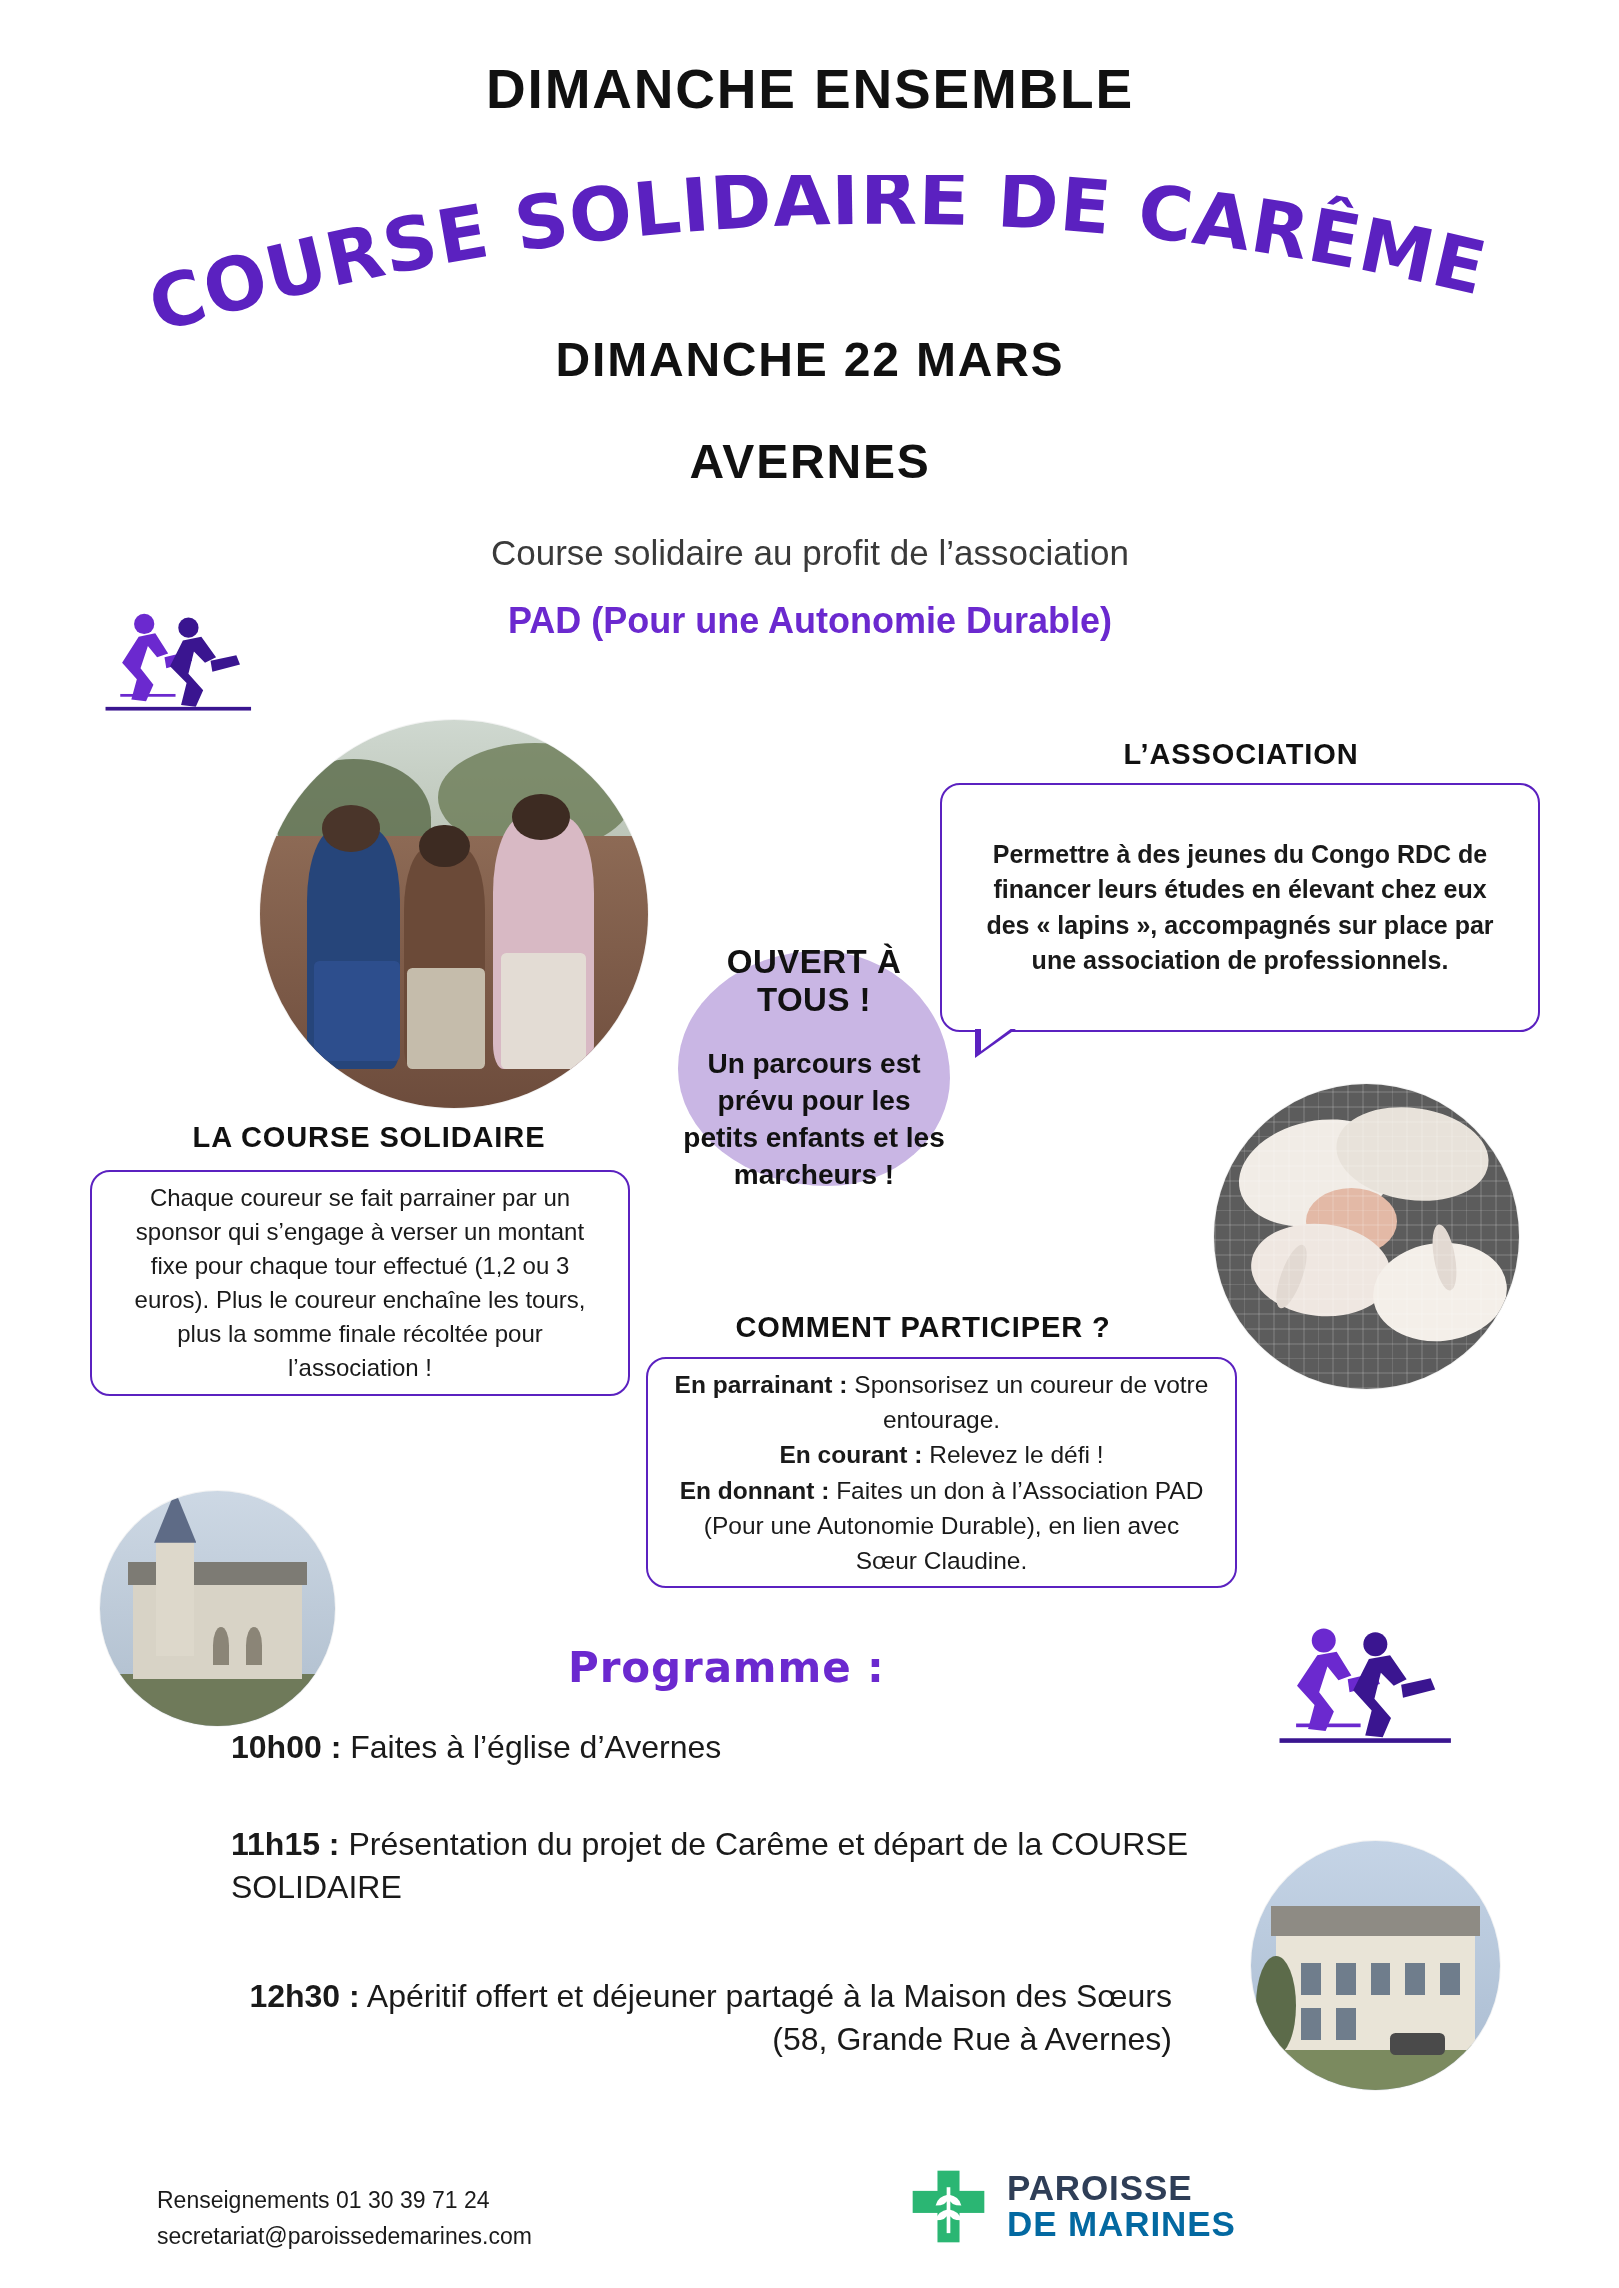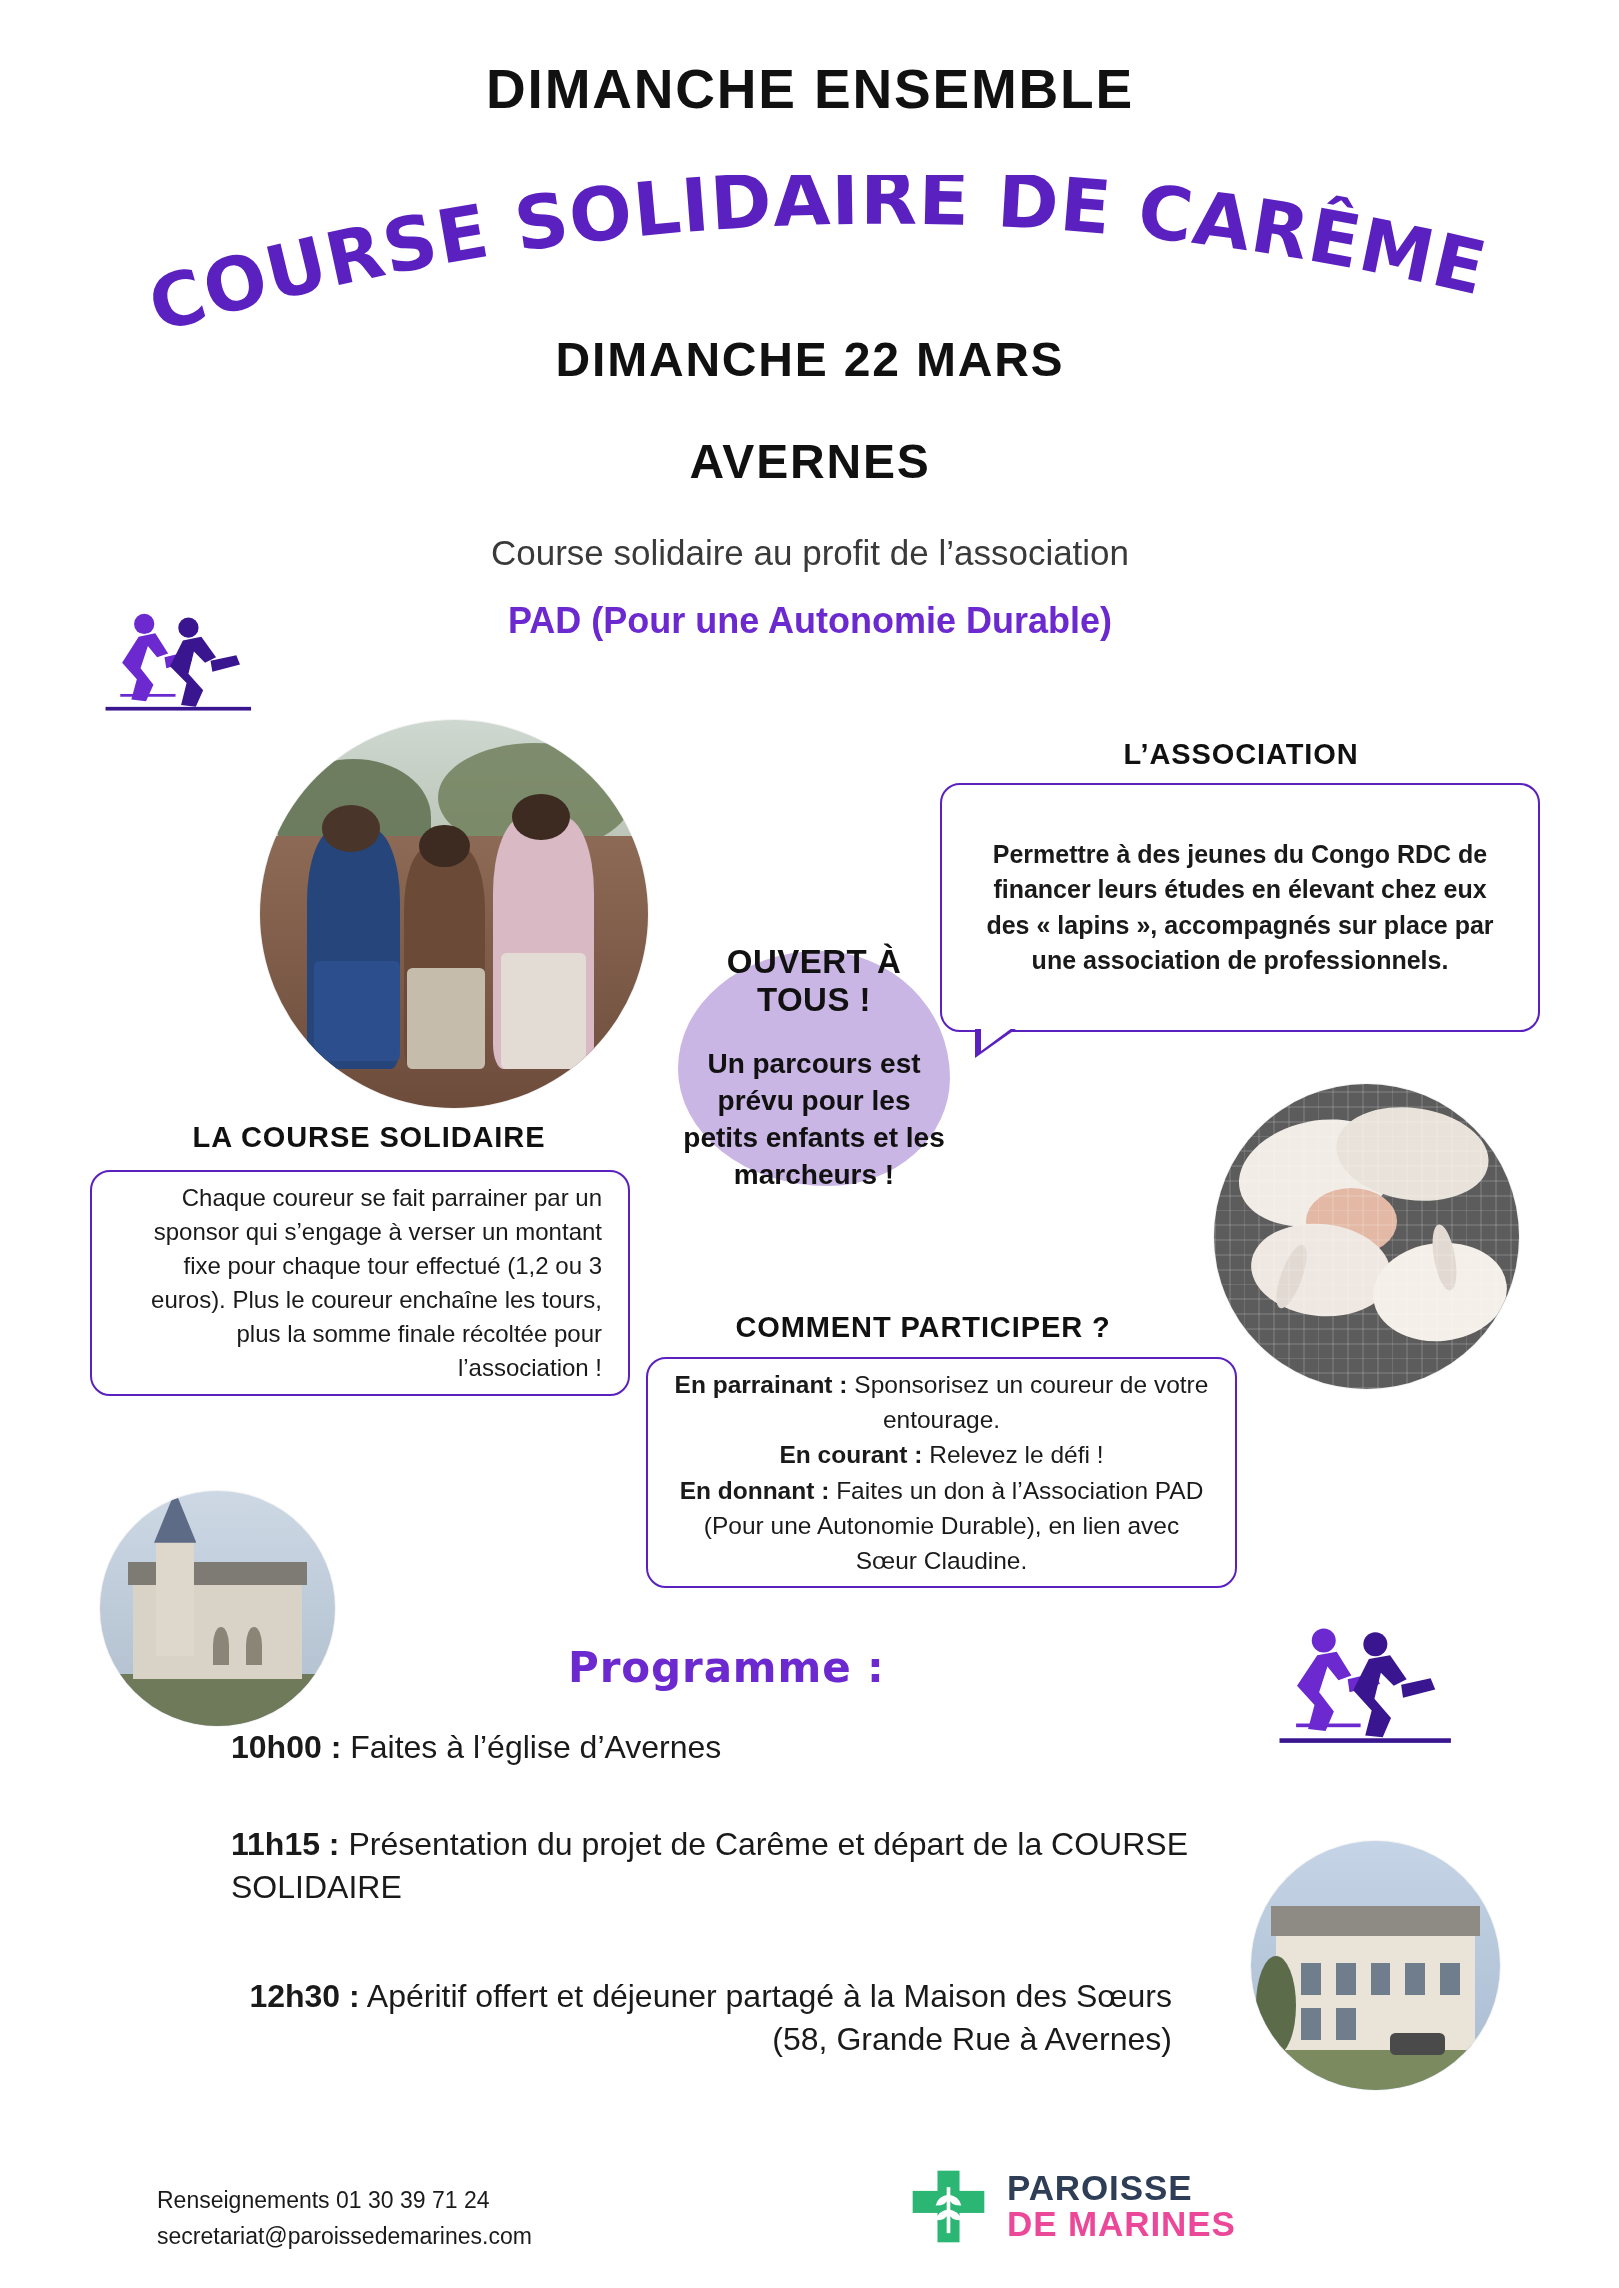--- a/index.html
+++ b/index.html
@@ -219,21 +219,21 @@
     color: #111111;
   }
   .ouvert-blob .big { font-size: 33px; font-weight: 800; line-height: 1.15; letter-spacing: 0.5px; }
   .ouvert-blob .small { font-size: 28px; font-weight: 700; line-height: 1.32; margin-top: 27px; }
 
   
   .h-course { top: 1121px; left: 120px; width: 498px; text-align: center; font-size: 29px; }
   .b-course {
     top: 1170px; left: 90px; width: 540px; height: 226px;
     padding: 16.6px 26px;
-    font-size: 24px; line-height: 1.42; text-align: right;
+    font-size: 24px; line-height: 1.42; text-align: center;
     display: flex; align-items: center; justify-content: center;
   }
 
   
   .h-comment { top: 1311px; left: 637px; width: 572px; text-align: center; font-size: 29px; }
   .b-comment {
     top: 1357px; left: 646px; width: 591px; height: 231px;
     padding: 18.5px 24px;
     font-size: 24.5px; line-height: 1.44; text-align: center;
     display: flex; align-items: center; justify-content: center;
@@ -268,21 +268,21 @@
 
   .logo {
     position: absolute;
     left: 909px; top: 2155px;
     width: 388px; height: 102px;
     display: flex; align-items: center; gap: 19px;
   }
   .logo .mark { width: 79px; height: 79px; flex: 0 0 auto; }
   .logo .txt { line-height: 1.02; }
   .logo .l1 { font-size: 35px; font-weight: 800; color: #2f3e57; letter-spacing: 0.9px; }
-  .logo .l2 { font-size: 35px; font-weight: 800; color: #ec4899; letter-spacing: 0.9px; }
+  .logo .l2 { font-size: 35px; font-weight: 800; color: #0369a1; letter-spacing: 0.9px; }
 </style>
 </head>
 <body>
 
 <div class="poster">
 
   <div class="title-main">DIMANCHE ENSEMBLE</div>
 
   <div class="title-curve">
     <svg width="1620" height="194" viewBox="0 0 1755 210" xmlns="http://www.w3.org/2000/svg">

